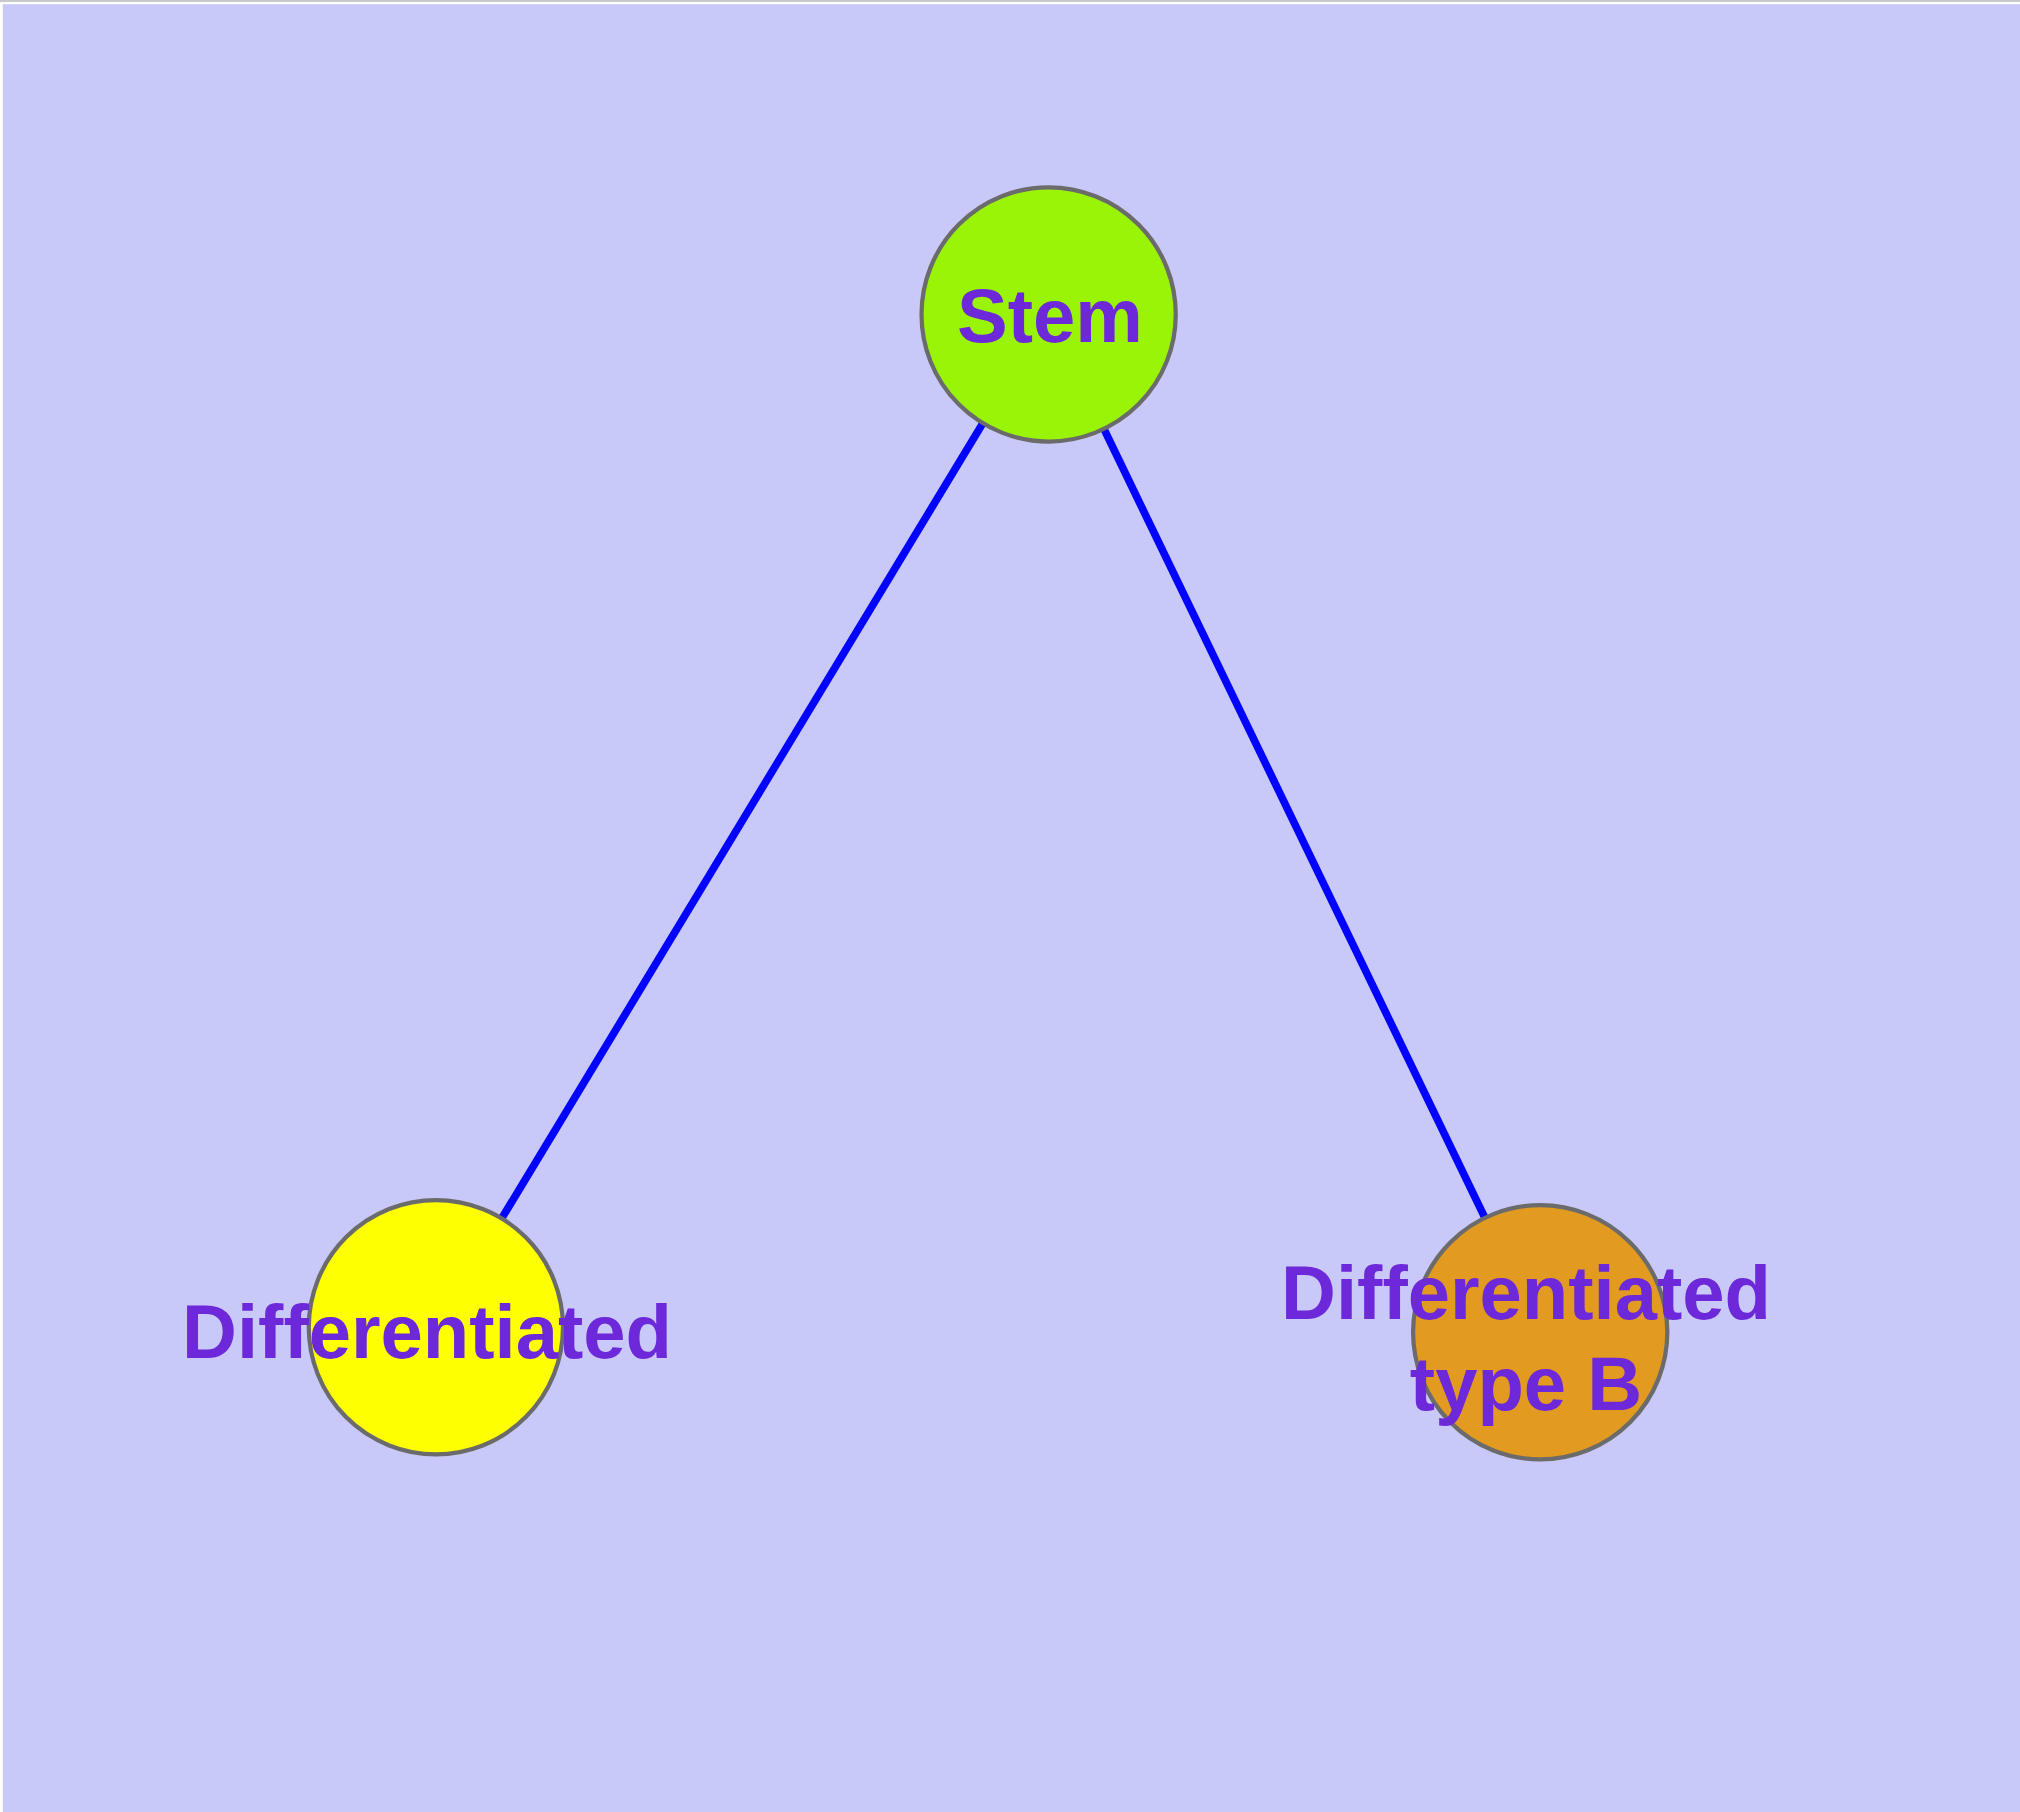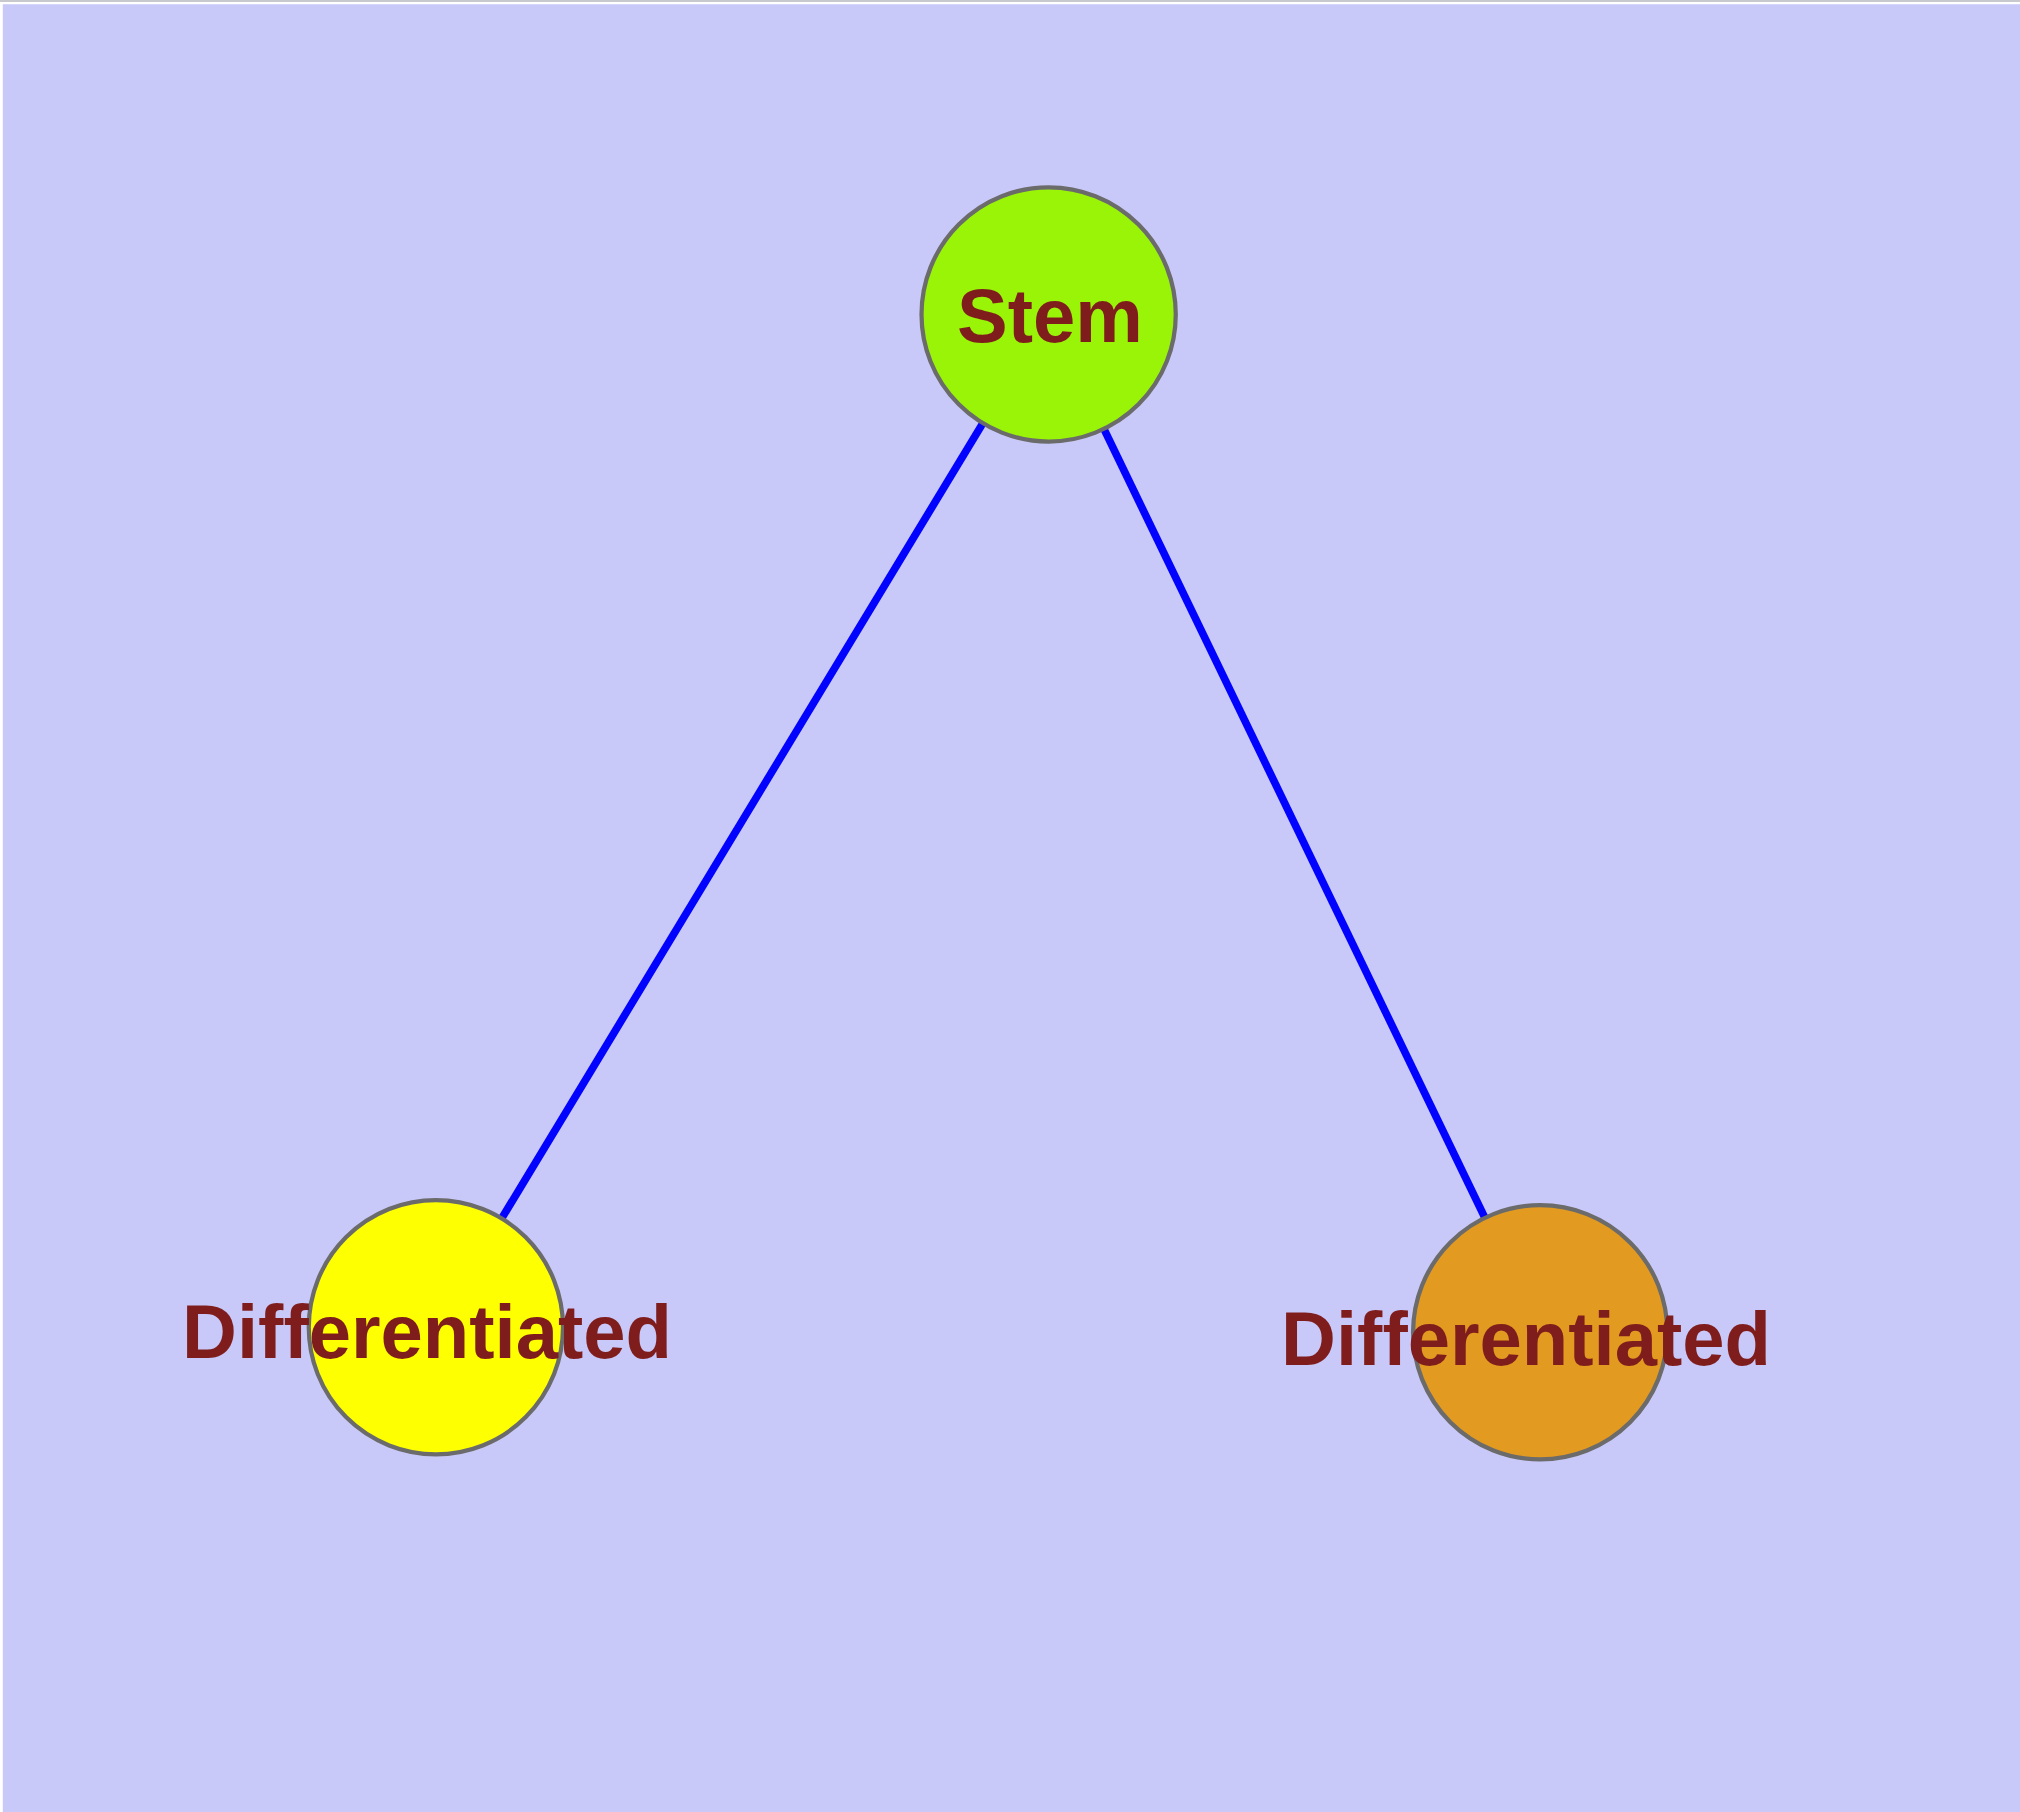--- a/index.html
+++ b/index.html
@@ -29,21 +29,21 @@
     position: absolute;
     left: 0; top: 0;
     width: 2021px;
     height: 1812px;
     display: block;
   }
   .node-label {
     position: absolute;
     transform: translate(-50%, -50%);
     text-align: center;
-    color: #7f1d1d;
+    color: #6d28d9;
     font-weight: bold;
     font-size: 76px;
     line-height: 91px;
     white-space: nowrap;
     letter-spacing: 0px;
     pointer-events: none;
   }
   .node-label .line { display: block; }
 </style>
 </head>
@@ -64,17 +64,18 @@
   </svg>
 
   <div class="node-label" style="left:1050px; top:315px;">Stem</div>
 
   <div class="node-label" style="left:427px; top:1331px;">
     <span class="line">Differentiated</span>
   </div>
 
   <div class="node-label" style="left:1526px; top:1338px;">
     <span class="line">Differentiated</span>
+    <span class="line">type B</span>
   </div>
 
   <div class="top-hairline"></div>
 </div>
 
 
 </body></html>

